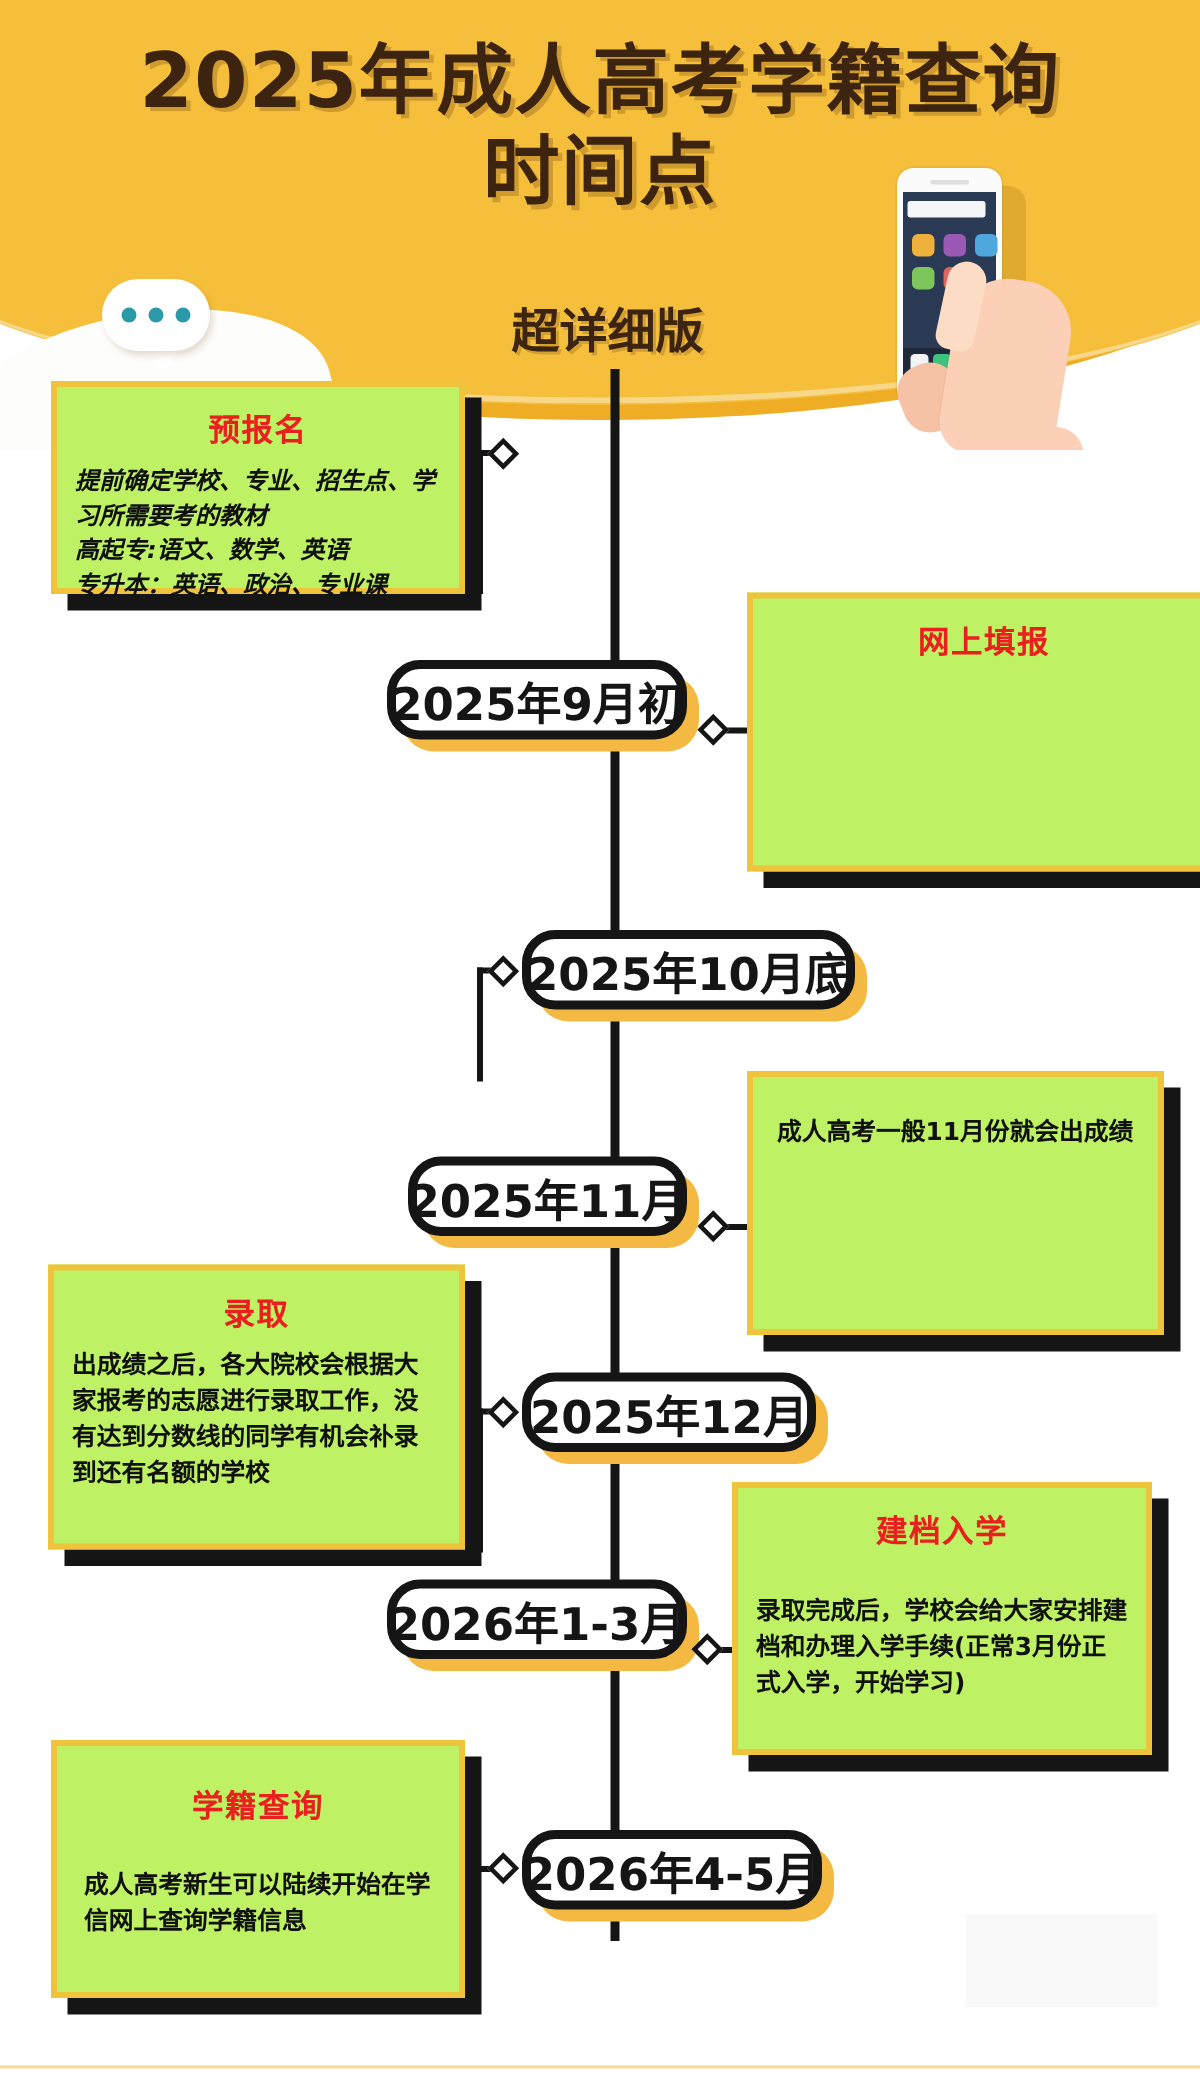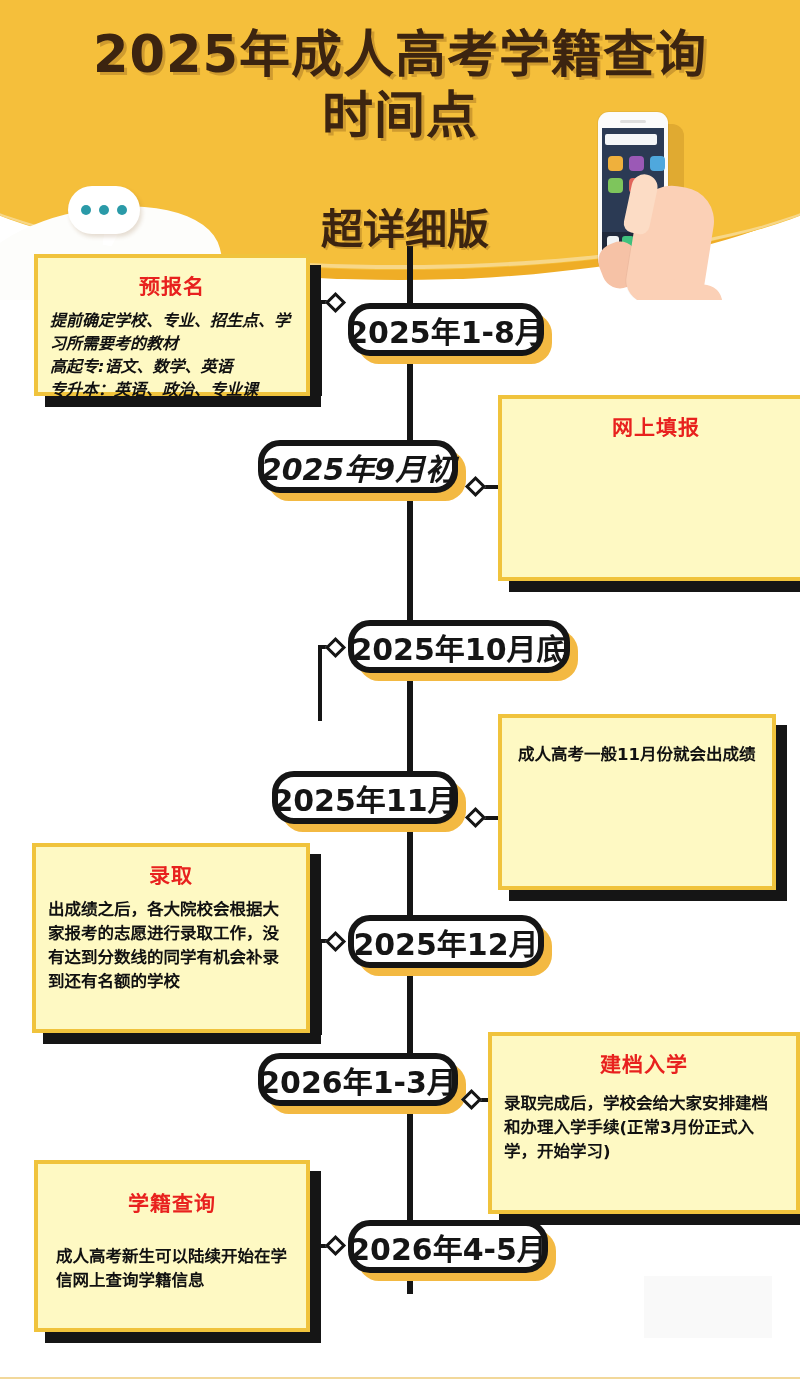--- a/index.html
+++ b/index.html
@@ -78,21 +78,21 @@
     color: #3c2410;
     text-shadow: 3px 3px 0 rgba(120, 74, 20, 0.30);
     z-index: 6;
   }
   .title-sub {
     position: absolute;
     left: 210px;
     top: 195px;
     width: 390px;
     text-align: center;
-    font-size: 42px;
+    font-size: 32px;
     font-weight: bold;
     color: #3c2410;
     text-shadow: 2px 2px 0 rgba(120, 74, 20, 0.28);
     z-index: 6;
   }
 
   
   .swoosh {
     position: absolute;
     left: -40px;
@@ -259,21 +259,21 @@
     font-size: 30px;
     letter-spacing: 0px;
     white-space: nowrap;
     box-sizing: border-box;
   }
 
   
   .card {
     position: absolute;
     z-index: 6;
-    background: #fef9c3;
+    background: #bef264;
     border: 4px solid #f0c33c;
     box-shadow: 11px 11px 0 -3px #151515, 11px 11px 0 0 #151515;
     box-sizing: border-box;
     padding: 9px 12px 10px 12px;
   }
   .card-title {
     text-align: center;
     color: #e8211e;
     font-weight: bold;
     font-size: 21px;
@@ -386,25 +386,22 @@
 
   <div class="card" style="left:34px; top:254px; width:276px; height:142px;">
     <div class="card-title">预报名</div>
     <div class="card-body" style="white-space:pre-line; font-size:16px; line-height:23px;font-style:italic;">提前确定学校、专业、招生点、学习所需要考的教材
 高起专:语文、数学、英语
 专升本：英语、政治、专业课</div>
   </div>
   <div class="conn-v" style="left:318px; top:300px; height:96px;"></div>
   <div class="conn" style="left:318px; top:300px; width:22px;"></div>
   <div class="diamond" style="left:328px; top:295px;"></div>
-  <div class="pill" style="left:348px; top:303px; width:196px; height:53px;">
-    <span>2025年1-8月</span>
-  </div>
-
-  <div class="pill" style="left:258px; top:440px; width:200px; height:53px;font-style:italic;">
+
+  <div class="pill" style="left:258px; top:440px; width:200px; height:53px;">
     <span>2025年9月初</span>
   </div>
   <div class="conn" style="left:480px; top:485px; width:26px;"></div>
   <div class="diamond" style="left:468px; top:479px;"></div>
   <div class="card" style="left:498px; top:395px; width:316px; height:186px;">
     <div class="card-title">网上填报</div>
   </div>
 
   <div class="conn-v" style="left:318px; top:645px; height:76px;"></div>
   <div class="conn" style="left:318px; top:645px; width:22px;"></div>
@@ -431,23 +428,23 @@
   <div class="diamond" style="left:328px; top:934px;"></div>
   <div class="pill" style="left:348px; top:915px; width:196px; height:53px;">
     <span>2025年12月</span>
   </div>
 
   <div class="pill" style="left:258px; top:1053px; width:200px; height:53px;">
     <span>2026年1-3月</span>
   </div>
   <div class="conn" style="left:478px; top:1098px; width:26px;"></div>
   <div class="diamond" style="left:464px; top:1092px;"></div>
-  <div class="card" style="left:488px; top:1032px; width:312px; height:182px;">
+  <div class="card" style="left:488px; top:988px; width:280px; height:182px;">
     <div class="card-title">建档入学</div>
-    <div class="card-body" style="margin-top:14px;">录取完成后，学校会给大家安排建档和办理入学手续(正常3月份正式入学，开始学习)</div>
+    <div class="card-body" style="margin-top:28px;">录取完成后，学校会给大家安排建档和办理入学手续(正常3月份正式入学，开始学习)</div>
   </div>
 
   <div class="card" style="left:34px; top:1160px; width:276px; height:172px;">
     <div class="card-title" style="margin-top:14px;">学籍查询</div>
     <div class="card-body" style="margin-top:28px; padding-left:6px;">成人高考新生可以陆续开始在学信网上查询学籍信息</div>
   </div>
   <div class="conn" style="left:318px; top:1244px; width:22px;"></div>
   <div class="diamond" style="left:328px; top:1238px;"></div>
   <div class="pill" style="left:348px; top:1220px; width:200px; height:53px;">
     <span>2026年4-5月</span>

